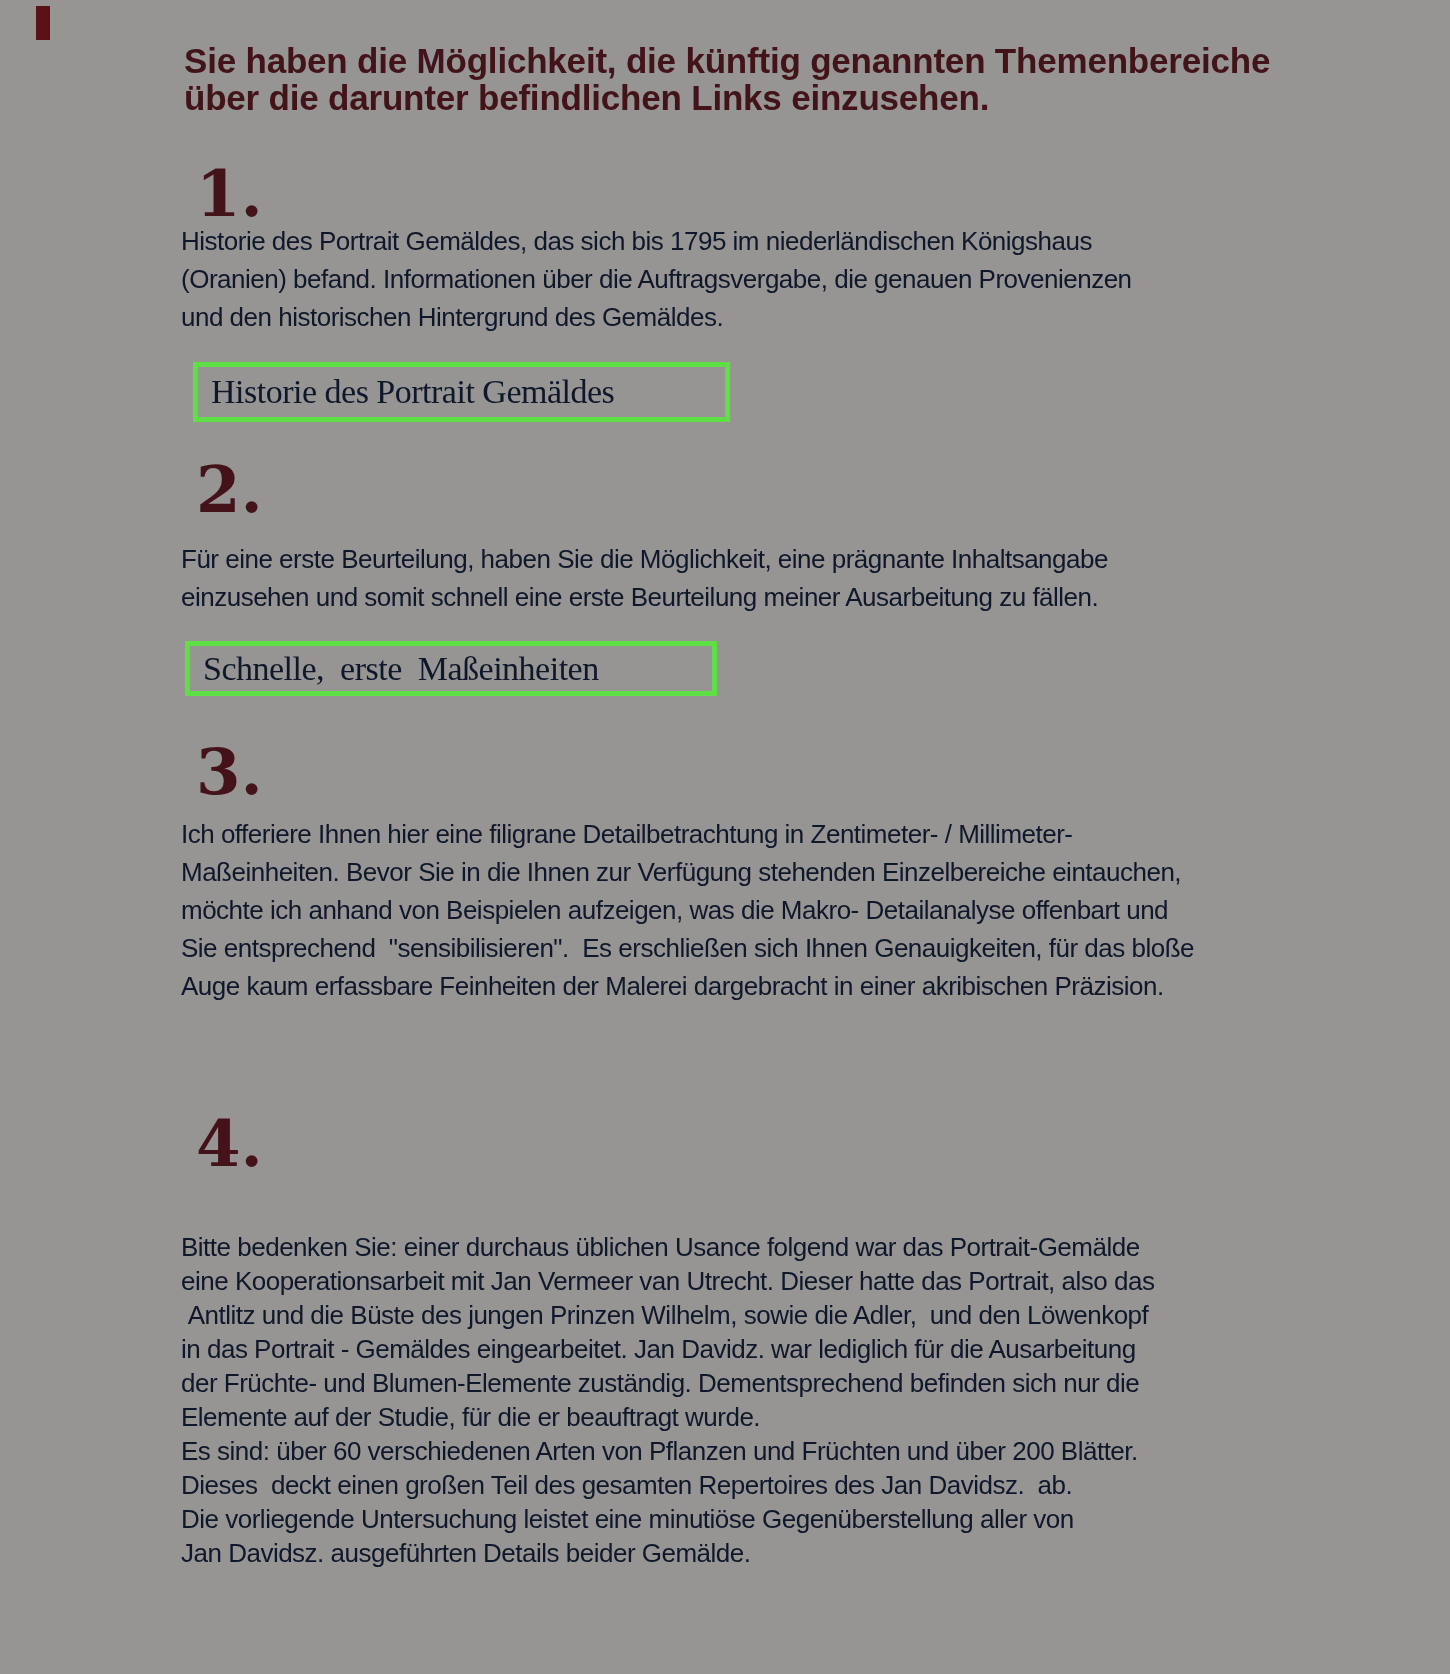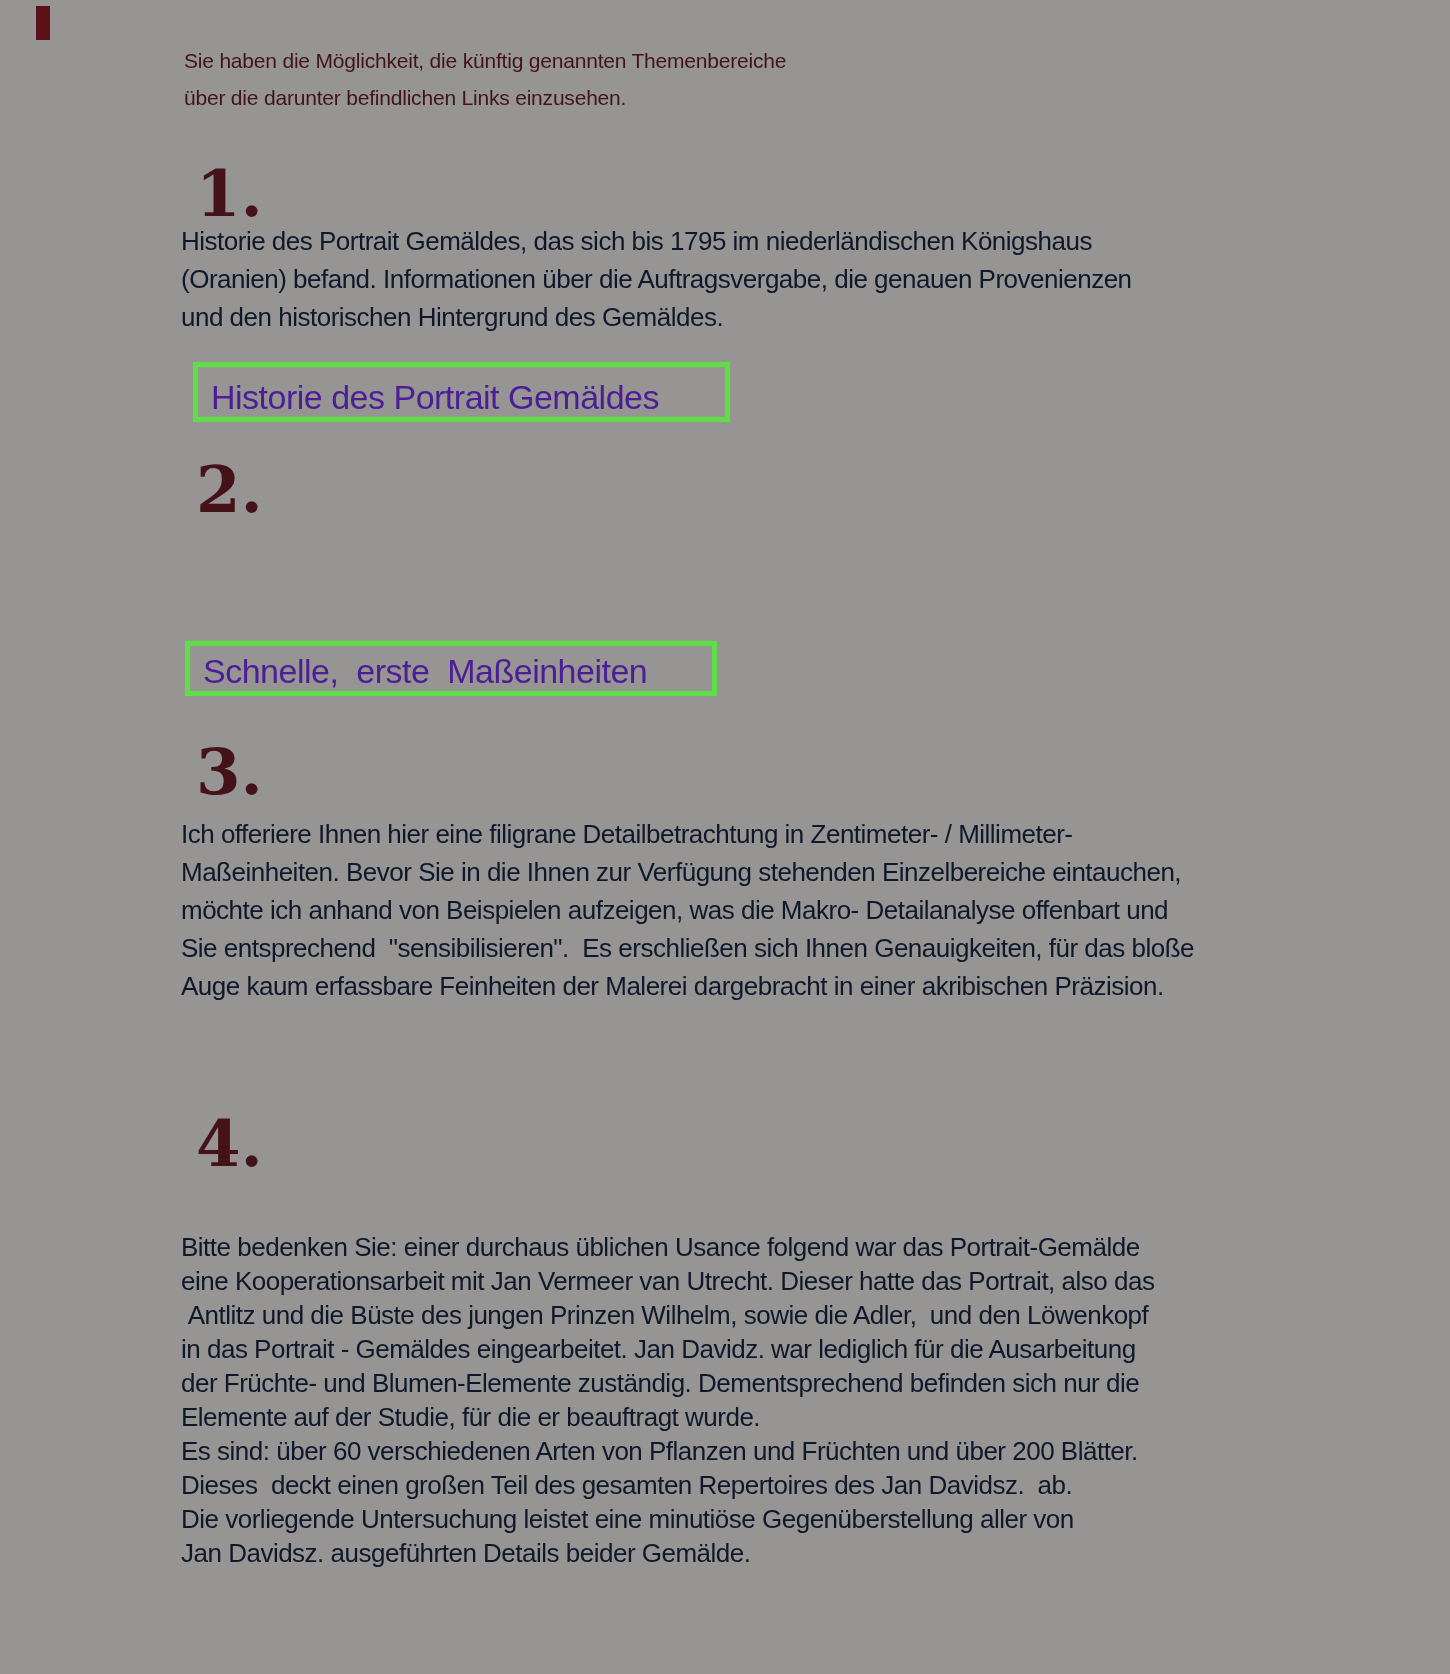--- a/index.html
+++ b/index.html
@@ -21,22 +21,22 @@
     left: 36px;
     top: 6px;
     width: 14px;
     height: 34px;
     background: #5c1118;
   }
   .intro {
     position: absolute;
     left: 184px;
     top: 42px;
-    font-size: 21px;
-    font-weight: normal;
+    font-size: 35px;
+    font-weight: bold;
     line-height: 37px;
     letter-spacing: -0.2px;
     color: #421318;
     white-space: pre-wrap;
   }
   .sec-num {
     position: absolute;
     left: 196px;
     font-family: "DejaVu Serif", serif;
     font-weight: bold;
@@ -58,30 +58,31 @@
     color: #0f172a;
     white-space: pre-wrap;
   }
   .p1 { top: 222px; }
   .p2 { top: 540px; }
   .p3 { top: 815px; }
   .p4 { top: 1186px; line-height: 34px; margin-top: 44px; }
   .link-box {
     position: absolute;
     display: flex;
-    align-items: flex-end;
+    align-items: center;
     box-sizing: border-box;
     border: 5px solid #5edf45;
     padding-left: 13px;
     font-size: 34px;
     letter-spacing: -0.5px;
-    color: #4c1d95;
+    color: #0f172a;
     text-decoration: none;
     white-space: pre;
     cursor: pointer;
+    font-family: Liberation Serif, serif;
   }
   .b1 { left: 193px; top: 362px;  width: 537px; height: 60px; }
   .b2 { left: 185px; top: 641px;  width: 532px; height: 55px; }
   .b3 { left: 195px; top: 1010px; width: 283px; height: 52px; }
   .b4 { left: 193px; top: 1552px; width: 575px; height: 56px; font-size: 33px; }
 </style>
 </head>
 <body>
 
 <div class="page">
@@ -93,20 +94,22 @@
 
   <div class="sec-num n1">1.</div>
   <div class="para p1">Historie des Portrait Gemäldes, das sich bis 1795 im niederländischen Königshaus
 (Oranien) befand. Informationen über die Auftragsvergabe, die genauen Provenienzen
 und den historischen Hintergrund des Gemäldes.</div>
   <a class="link-box b1">
     <span>Historie des Portrait Gemäldes</span>
   </a>
 
   <div class="sec-num n2">2.</div>
+  <div class="para p2">Für eine erste Beurteilung, haben Sie die Möglichkeit, eine prägnante Inhaltsangabe
+einzusehen und somit schnell eine erste Beurteilung meiner Ausarbeitung zu fällen.</div>
   <a class="link-box b2">
     <span>Schnelle,  erste  Maßeinheiten</span>
   </a>
 
   <div class="sec-num n3">3.</div>
   <div class="para p3">Ich offeriere Ihnen hier eine filigrane Detailbetrachtung in Zentimeter- / Millimeter-
 Maßeinheiten. Bevor Sie in die Ihnen zur Verfügung stehenden Einzelbereiche eintauchen,
 möchte ich anhand von Beispielen aufzeigen, was die Makro- Detailanalyse offenbart und
 Sie entsprechend  "sensibilisieren".  Es erschließen sich Ihnen Genauigkeiten, für das bloße
 Auge kaum erfassbare Feinheiten der Malerei dargebracht in einer akribischen Präzision.</div>

